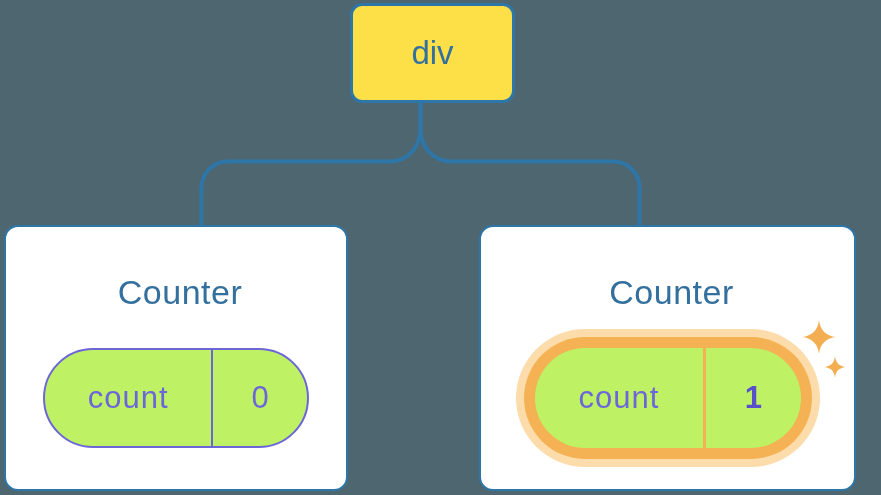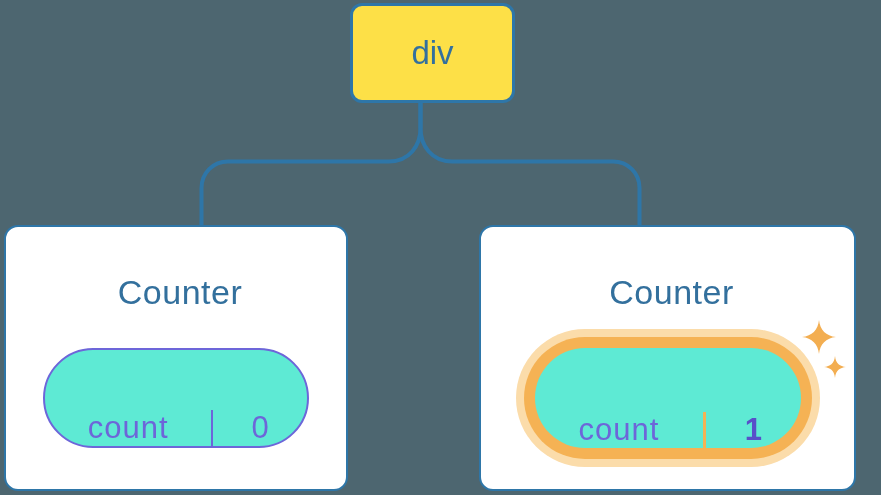--- a/index.html
+++ b/index.html
@@ -47,26 +47,25 @@
     font-size: 34px; font-weight: 500; letter-spacing: 0.5px;
     color: #33709d;
   }
 
   
   .pill {
     position: absolute; top: 121px; left: 50%;
     transform: translateX(-50%);
     width: 266px; height: 100px;
     box-sizing: border-box;
-    background: #5eead4;
+    background: #bef264;
     border: 2.5px solid #6d66d9;
     border-radius: 999px;
     display: flex;
     overflow: hidden;
-    align-items: flex-end;
   }
   .pill-key {
     flex: 0 0 63.5%;
     display: flex; align-items: center; justify-content: center;
     font-size: 31px; letter-spacing: 1px;
     color: #6d66d9;
   }
   .pill-value {
     flex: 1;
     display: flex; align-items: center; justify-content: center;

